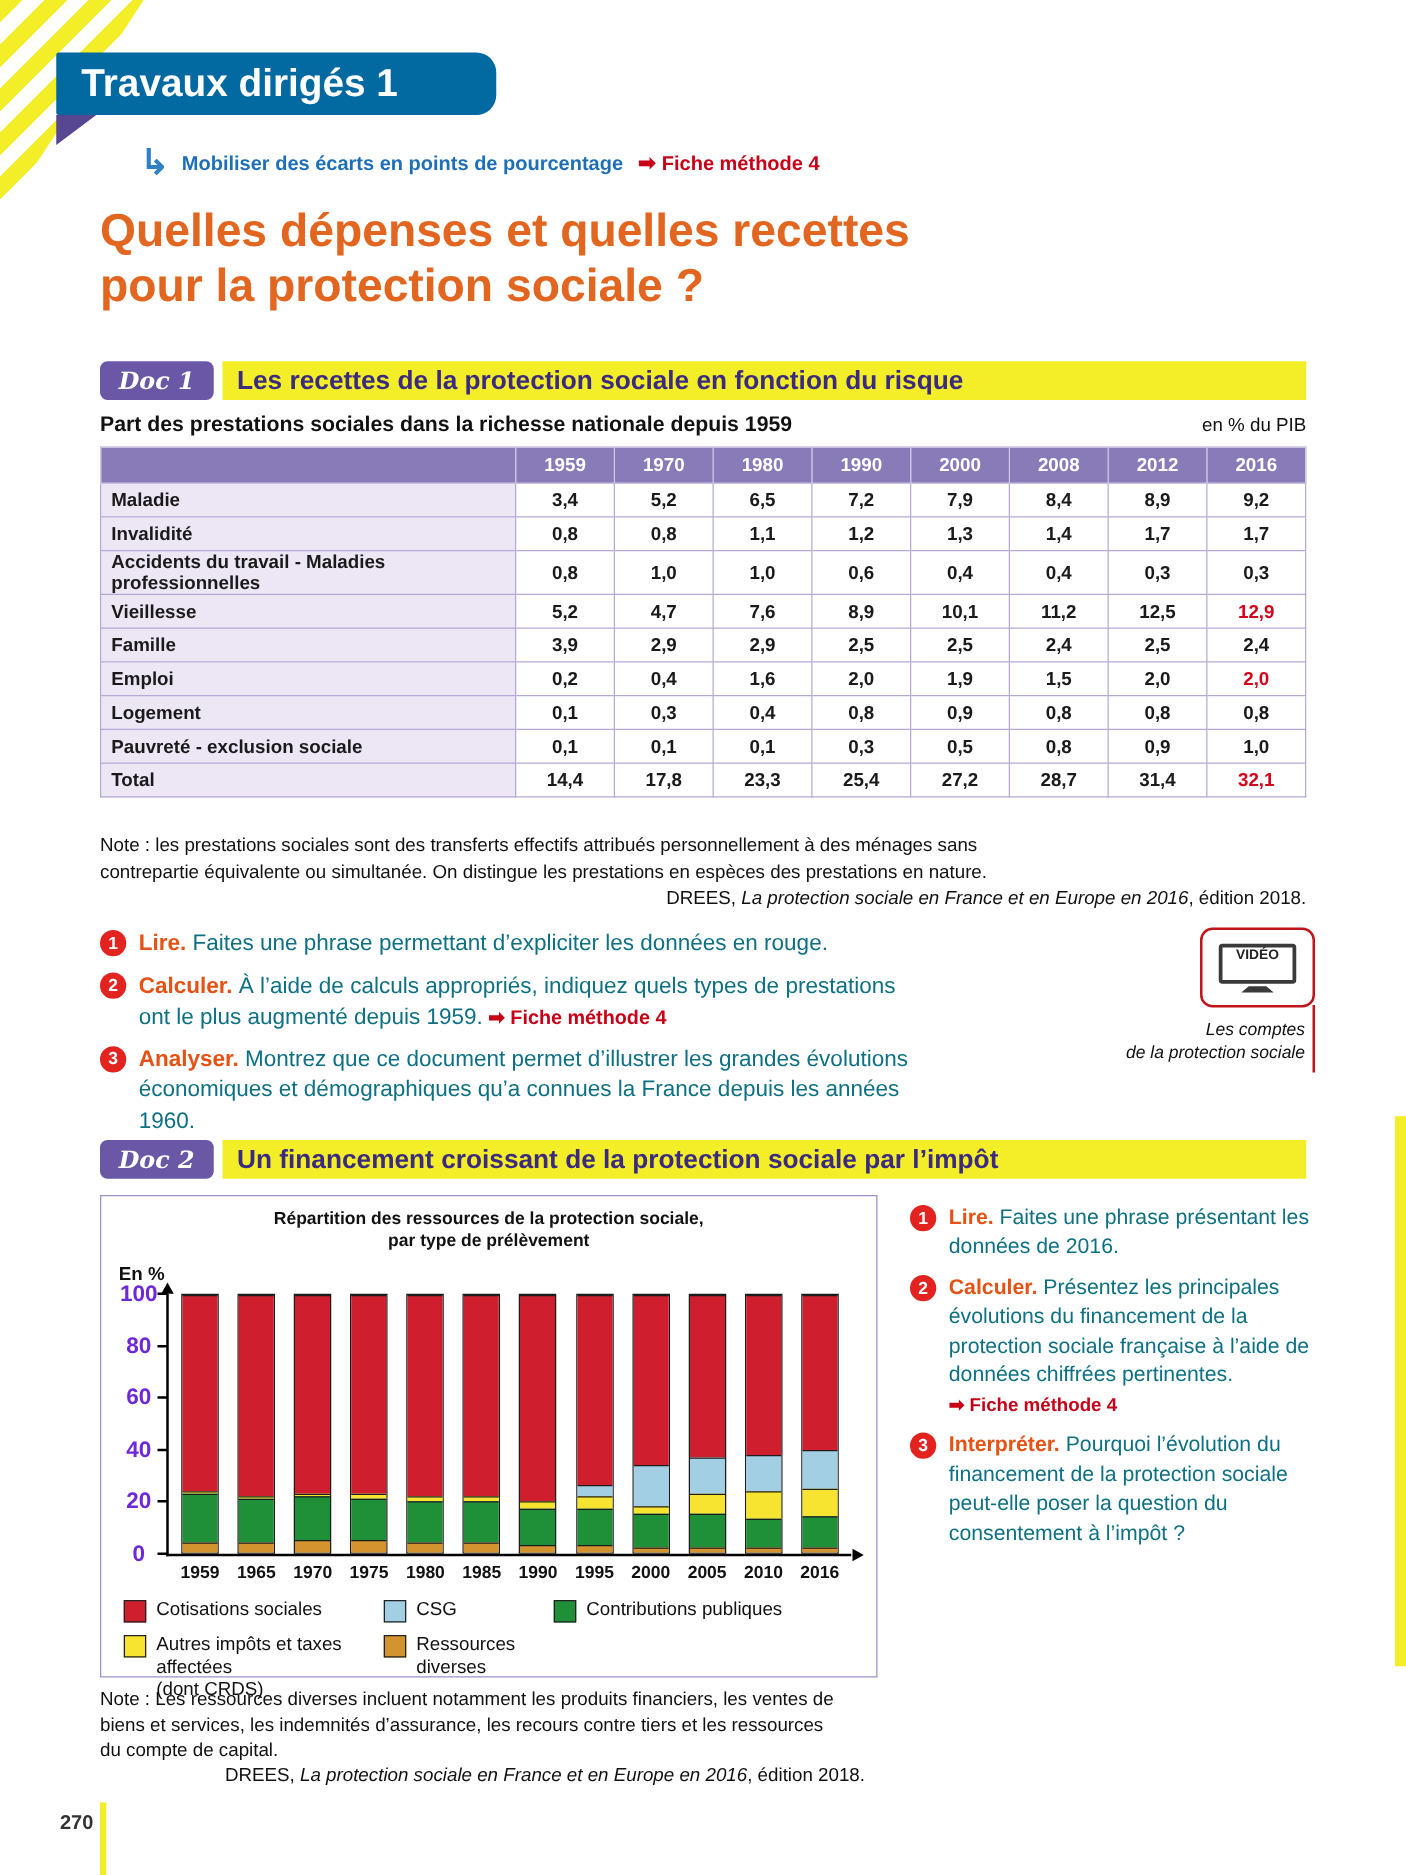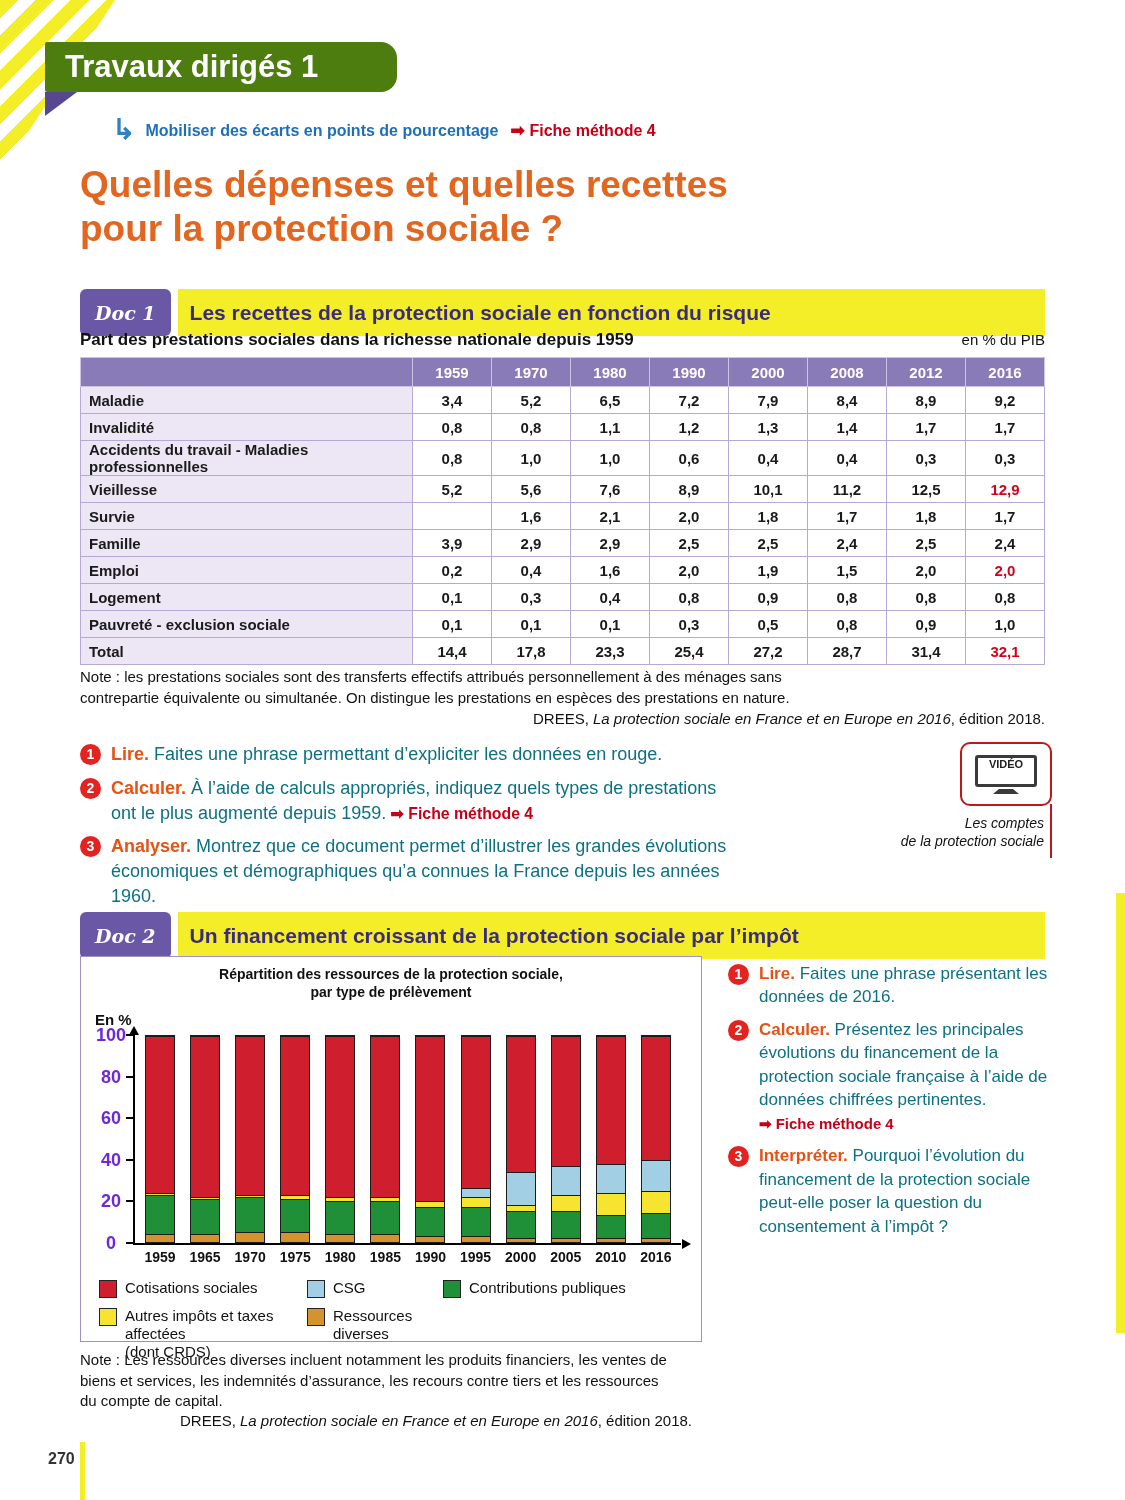--- a/index.html
+++ b/index.html
@@ -7,38 +7,38 @@
   .page { position:relative; width:1125px; height:1500px; background:#fff; overflow:hidden; margin:0 auto; }
 
   
   .corner-stripes { position:absolute; left:0; top:0; width:120px; height:175px;
     background:repeating-linear-gradient(135deg,#f3ee27 0 13px,#ffffff 13px 25px);
     clip-path:polygon(0 0,115px 0,0 175px); }
   .right-tab { position:absolute; right:0; top:893px; width:9px; height:440px; background:#f3ee27; }
   .pageno-bar { position:absolute; left:80px; top:1442px; width:5px; height:58px; background:#f3ee27; }
 
   
-  .banner { position:absolute; left:45px; top:42px; width:352px; height:50px; background:#4d7c0f;
+  .banner { position:absolute; left:45px; top:42px; width:352px; height:50px; background:#0369a1;
     border-radius:2px 16px 16px 2px; color:#fff; font-weight:bold; font-size:31px;
     display:flex; align-items:center; padding-left:20px; }
   .banner-fold { position:absolute; left:45px; top:92px; width:0; height:0;
     border-top:24px solid #564790; border-right:32px solid transparent; }
 
   .subtitle-row { position:absolute; left:112px; top:110px; display:flex; align-items:baseline; }
   .elbow-icon { color:#2f80c4; font-size:28px; font-weight:bold; margin-right:10px; position:relative; top:3px; }
   .subtitle-text { color:#1d6fb8; font-weight:bold; font-size:16px; }
   .fiche { color:#c70017; font-weight:bold; font-size:16px; white-space:nowrap; }
   .fiche::before { content:"➡ "; font-size:17px; }
   .subtitle-row .fiche { margin-left:12px; }
 
   .main-title { position:absolute; left:80px; top:163px; font-size:37px; font-weight:bold;
     color:#e2661f; line-height:1.2; }
 
   
-  .doc-header { position:absolute; left:80px; width:965px; height:47px; display:flex; }
+  .doc-header { position:absolute; left:80px; width:965px; height:31px; display:flex; }
   .doc-badge { background:#6a58a7; color:#fff; font-family:"DejaVu Serif", serif; font-style:italic;
     font-weight:bold; font-size:19px; padding:0 15px; border-radius:6px; margin-right:7px;
     display:flex; align-items:center; }
   .doc-titlebar { background:#f3ee27; flex:1; display:flex; align-items:center; padding-left:12px;
     font-size:21px; font-weight:bold; color:#3a2a80; }
 
   
   .table-caption-row { position:absolute; left:80px; top:330px; width:965px; display:flex;
     justify-content:space-between; align-items:baseline; }
   .table-caption { font-size:17px; font-weight:bold; color:#111; }
@@ -191,38 +191,27 @@
           <td>1,0</td>
           <td>0,6</td>
           <td>0,4</td>
           <td>0,4</td>
           <td>0,3</td>
           <td>0,3</td>
         </tr>
         <tr>
           <td class="row-label">Vieillesse</td>
           <td>5,2</td>
-          <td>5,6</td>
+          <td>4,7</td>
           <td>7,6</td>
           <td>8,9</td>
           <td>10,1</td>
           <td>11,2</td>
           <td>12,5</td>
           <td class="red">12,9</td>
-        </tr>
-        <tr>
-          <td class="row-label">Survie</td>
-          <td></td>
-          <td>1,6</td>
-          <td>2,1</td>
-          <td>2,0</td>
-          <td>1,8</td>
-          <td>1,7</td>
-          <td>1,8</td>
-          <td>1,7</td>
         </tr>
         <tr>
           <td class="row-label">Famille</td>
           <td>3,9</td>
           <td>2,9</td>
           <td>2,9</td>
           <td>2,5</td>
           <td>2,5</td>
           <td>2,4</td>
           <td>2,5</td>

